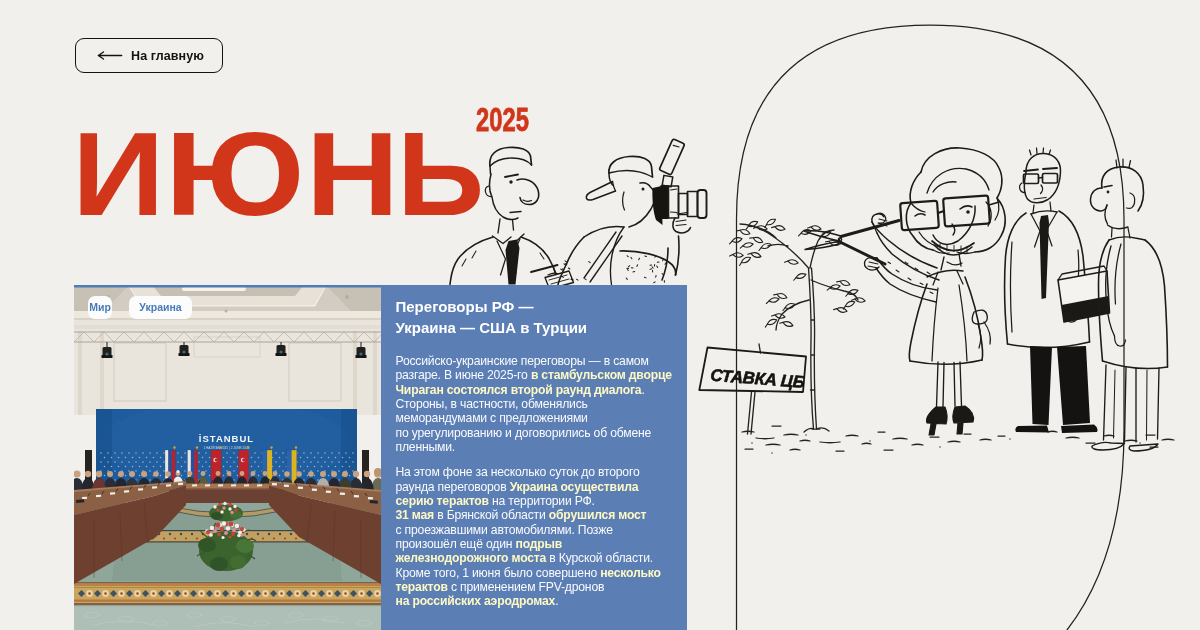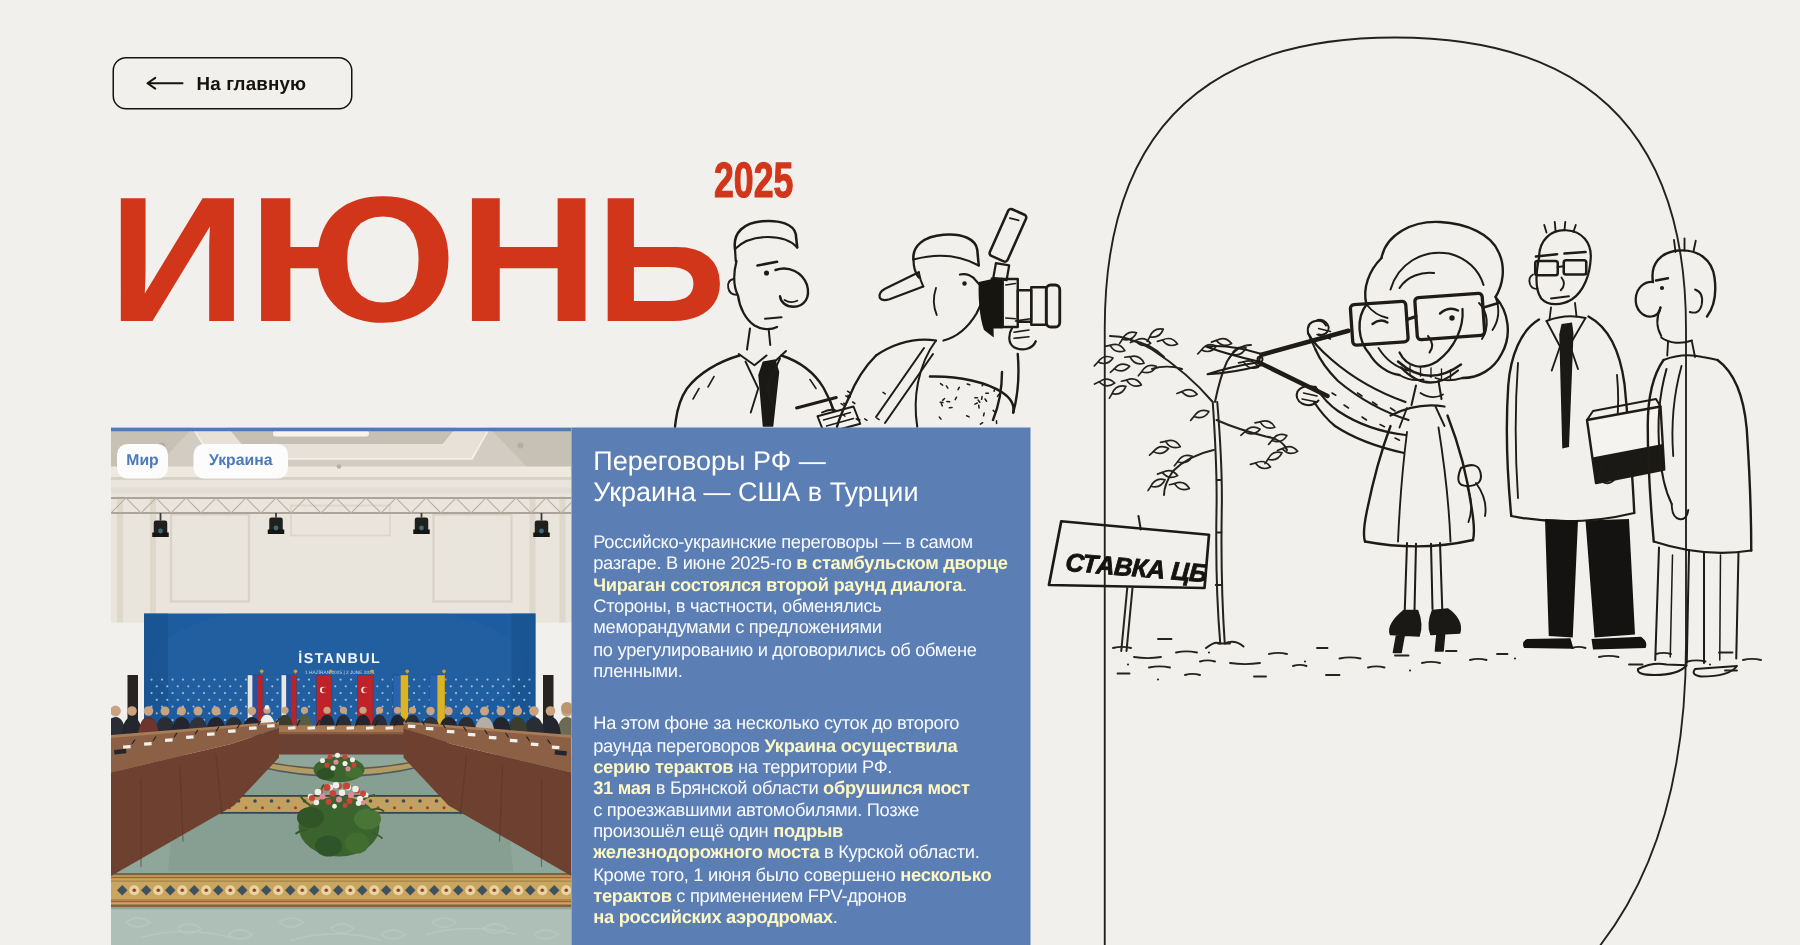--- a/index.html
+++ b/index.html
@@ -1,37 +1,37 @@
 <!DOCTYPE html>
 <html><head><meta charset="utf-8">
 <style>
 html,body{margin:0;padding:0}
 body{width:1200px;height:630px;position:relative;background:#f1f0ec;font-family:"Liberation Sans",sans-serif;overflow:hidden}
 #cartoon{position:absolute;left:0;top:0;width:1200px;height:630px}
-.back{position:absolute;left:75px;top:38px;width:160px;height:35px;border:1.7px solid #16130f;border-radius:9px;box-sizing:border-box;display:flex;align-items:center;background:transparent;white-space:nowrap}
+.back{position:absolute;left:75px;top:38px;width:148px;height:35px;border:1.7px solid #16130f;border-radius:9px;box-sizing:border-box;display:flex;align-items:center;background:transparent;white-space:nowrap}
 .back .arr{margin-left:21px;width:26px;height:13px}
 .back .txt{margin-left:8px;font-weight:bold;font-size:12.5px;color:#16130f;letter-spacing:0.1px}
 .y2025{position:absolute;left:476px;top:103px;color:#d2361a;font-weight:bold;font-size:33px;line-height:33px;transform:scaleX(0.72);transform-origin:0 0;-webkit-text-stroke:0.8px #d2361a}
 .month{position:absolute;left:0;top:113.5px;color:#d2361a;font-weight:bold;font-size:119px;line-height:119px;width:600px;height:130px}
 .month span{position:absolute;top:0;transform-origin:0 0}
 .mI{left:72.1px;transform:scaleX(1.082)}
 .mYu{left:165.2px;transform:scaleX(1.138)}
 .mN{left:305.8px;transform:scaleX(1.082)}
 .mSoft{left:397.4px;transform:scaleX(1.02)}
 .card{position:absolute;left:74px;top:284.5px;width:613px;height:345.5px}
 .photo{position:absolute;left:0;top:0;width:307px;height:345.5px}
 .tag{position:absolute;top:11px;height:23px;background:#fcfcfc;border-radius:7px;color:#4a7ab8;font-weight:bold;font-size:10.5px;line-height:23px;text-align:center}
-.tagmir{left:4px;width:34px}
+.tagmir{left:14px;width:24px}
 .tagpol{left:55px;width:63px}
 .panel{position:absolute;left:307px;top:0;width:306px;height:345.5px;background:#5b7eb5;box-sizing:border-box;padding:12.8px 6px 0 14.5px;color:#fff;white-space:nowrap}
-.panel h1{margin:0;font-size:18px;line-height:20.8px;font-weight:normal;letter-spacing:0px}
+.panel h1{margin:0;font-size:15px;line-height:20.8px;font-weight:bold;letter-spacing:0px}
 .panel p{margin:0;font-size:12.2px;line-height:14.35px;letter-spacing:-0.2px;color:rgba(255,255,255,0.97)}
 .panel p b{color:#fef9c3}
 .panel .p1{margin-top:15px}
-.panel .p2{margin-top:21px}
+.panel .p2{margin-top:11px}
 </style></head>
 <body>
 <svg id="cartoon" viewBox="0 0 1200 630" fill="none" stroke="#222222" stroke-width="1.35" stroke-linecap="round" stroke-linejoin="round">
 
 <path d="M736.5 630 L736.5 219 Q736.5 25 930 25 Q1124 25 1124 219 L1124 430 Q1124 556 1067 630" stroke-width="1.25"></path>
 
 <g id="ground" transform="translate(0,-5)">
       <path d="M742 437 q6.0 -1.5 12 0 M756 443 q9.0 1.5 18 0 M766 450 q7.0 -1.5 14 0 M772 431 h9 M784 440 q7.0 -1.5 14 0 M800 446 q5.0 -1.5 10 0 M812 434 h8 M820 447 q10.0 1.5 20 0 M846 441 q6.0 -1.5 12 0 M862 449 q4.5 -1.5 9 0 M878 437 h7 M893 444 q7.0 -1.5 14 0 M912 450 q5.5 -1.5 11 0 M930 442 h9 M948 447 q6.0 -1.5 12 0 M964 439 h7 M980 445 q5.5 -1.5 11 0 M998 441 h7 M1048 437 q4.5 -1.5 9 0 M1066 443 q6.5 -1.5 13 0 M1086 448 h9 M1104 441 q5.0 -1.5 10 0 M1125 446 q6.0 -1.5 12 0 M1146 440 h9 M1162 445 q6.0 -1.5 12 0 M745 454 h8 M790 455 q5.0 -1.5 10 0 M836 456 h8 M884 455 h9 M1150 452 h8" stroke="#26231f" stroke-width="1.25" fill="none"></path>
       <circle cx="752" cy="448" r="0.7" fill="#26231f" stroke="none"></circle>
       <circle cx="806" cy="440" r="0.7" fill="#26231f" stroke="none"></circle>

